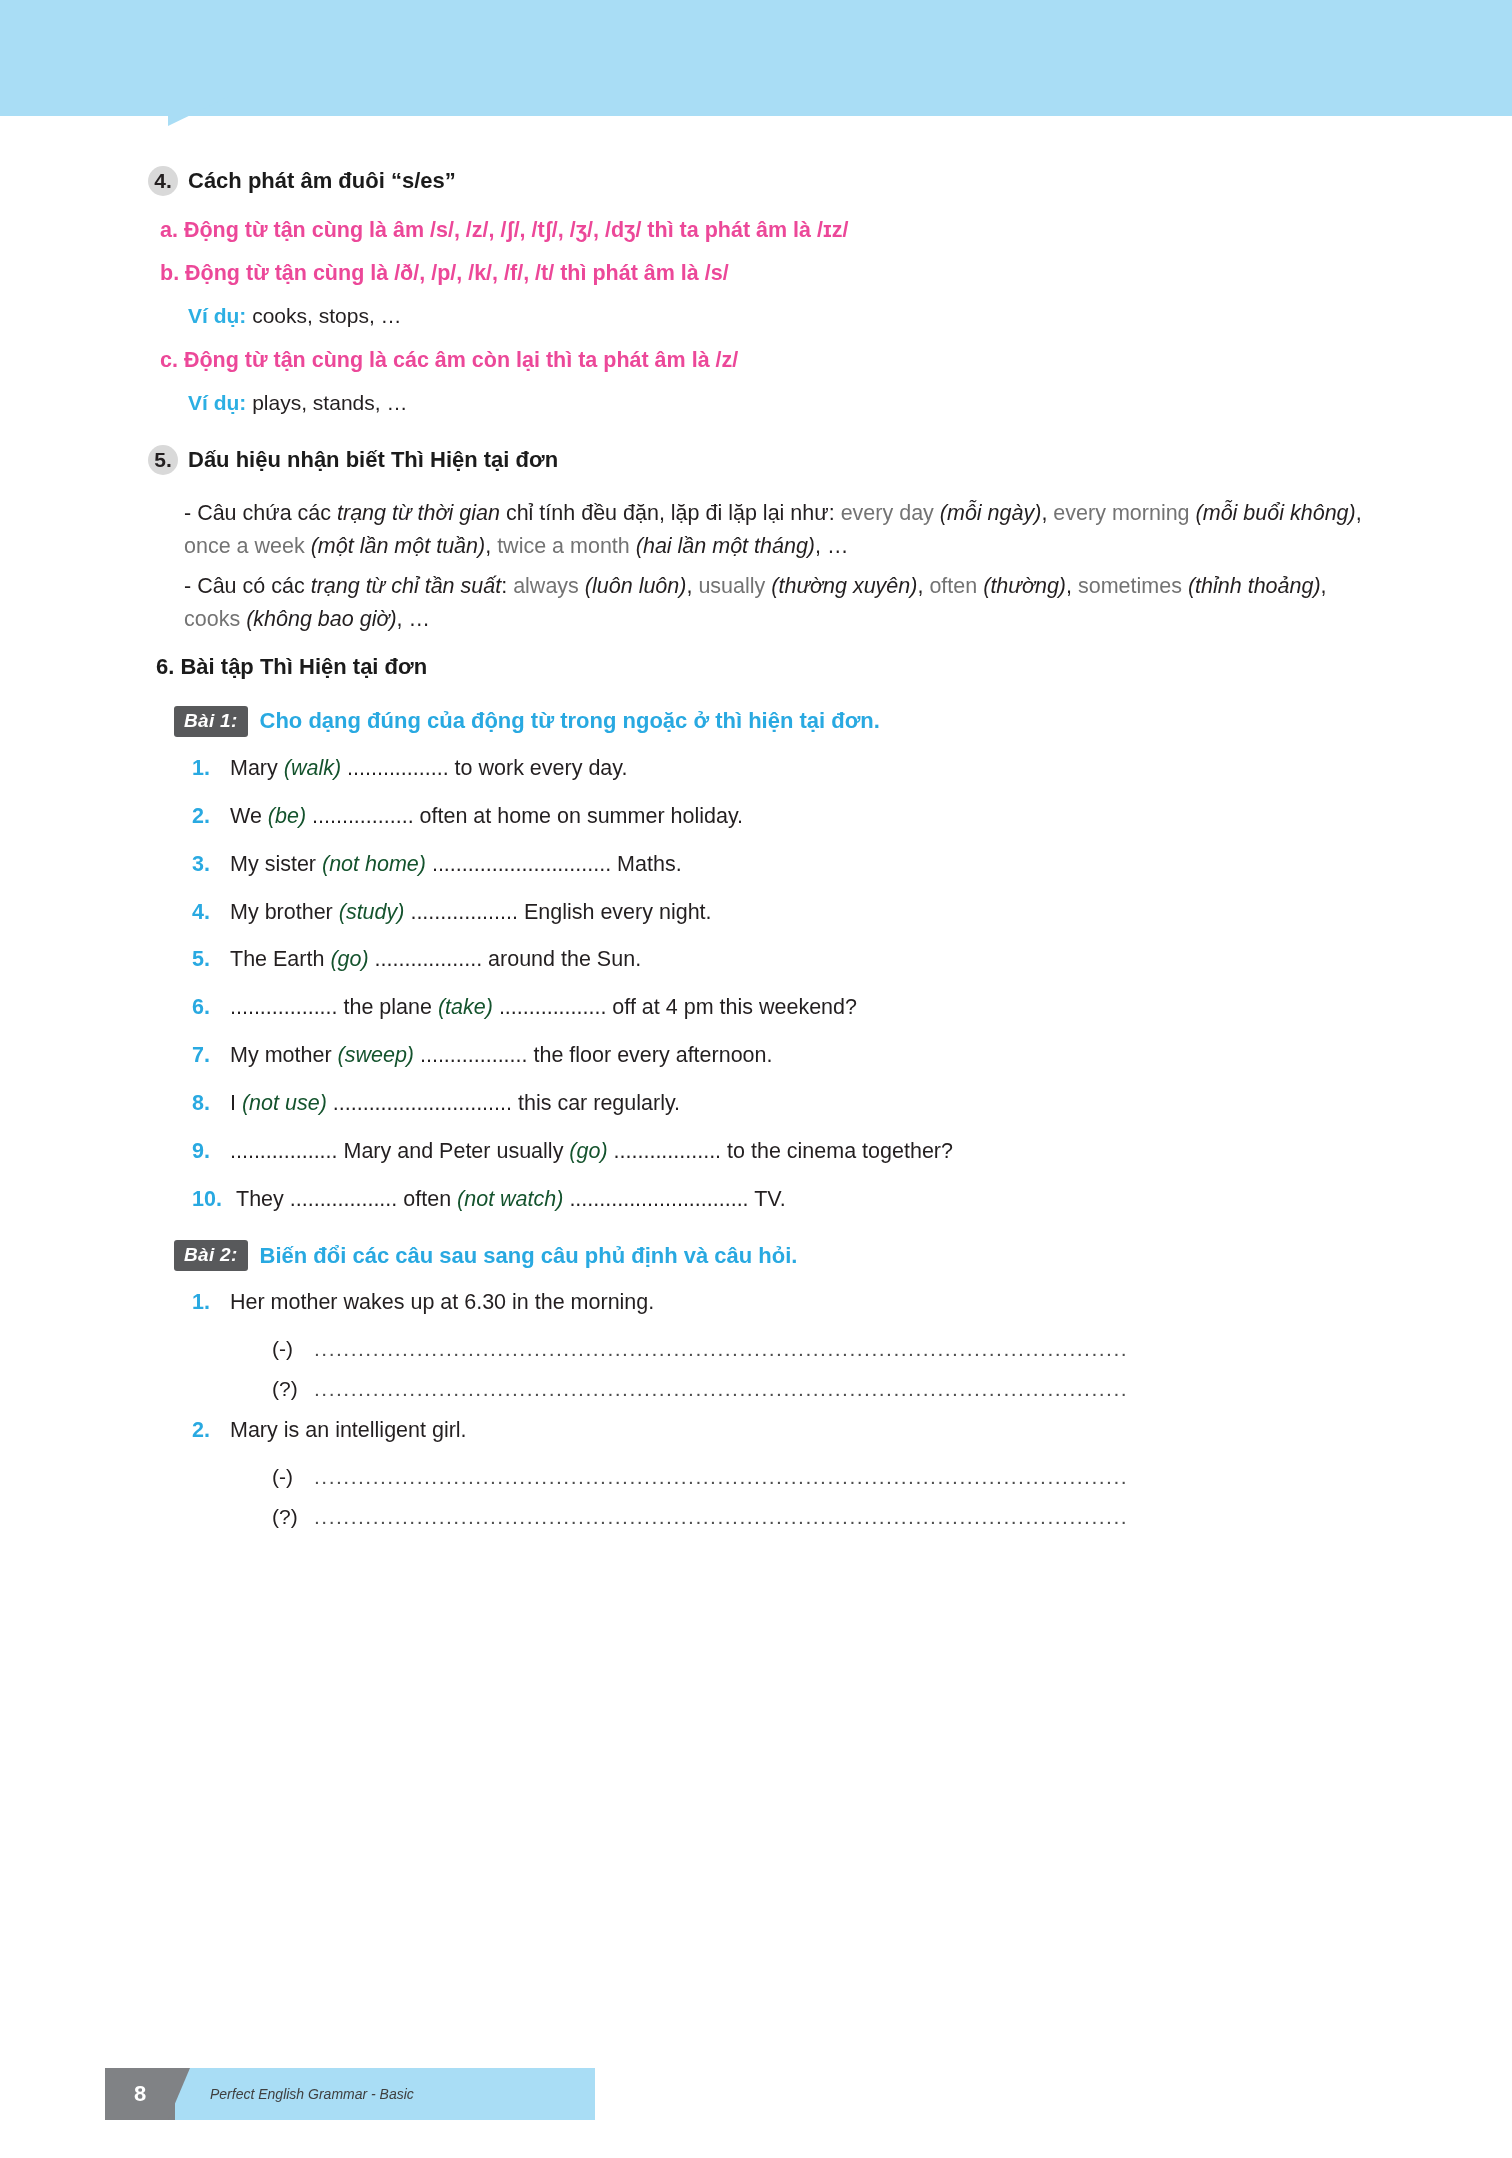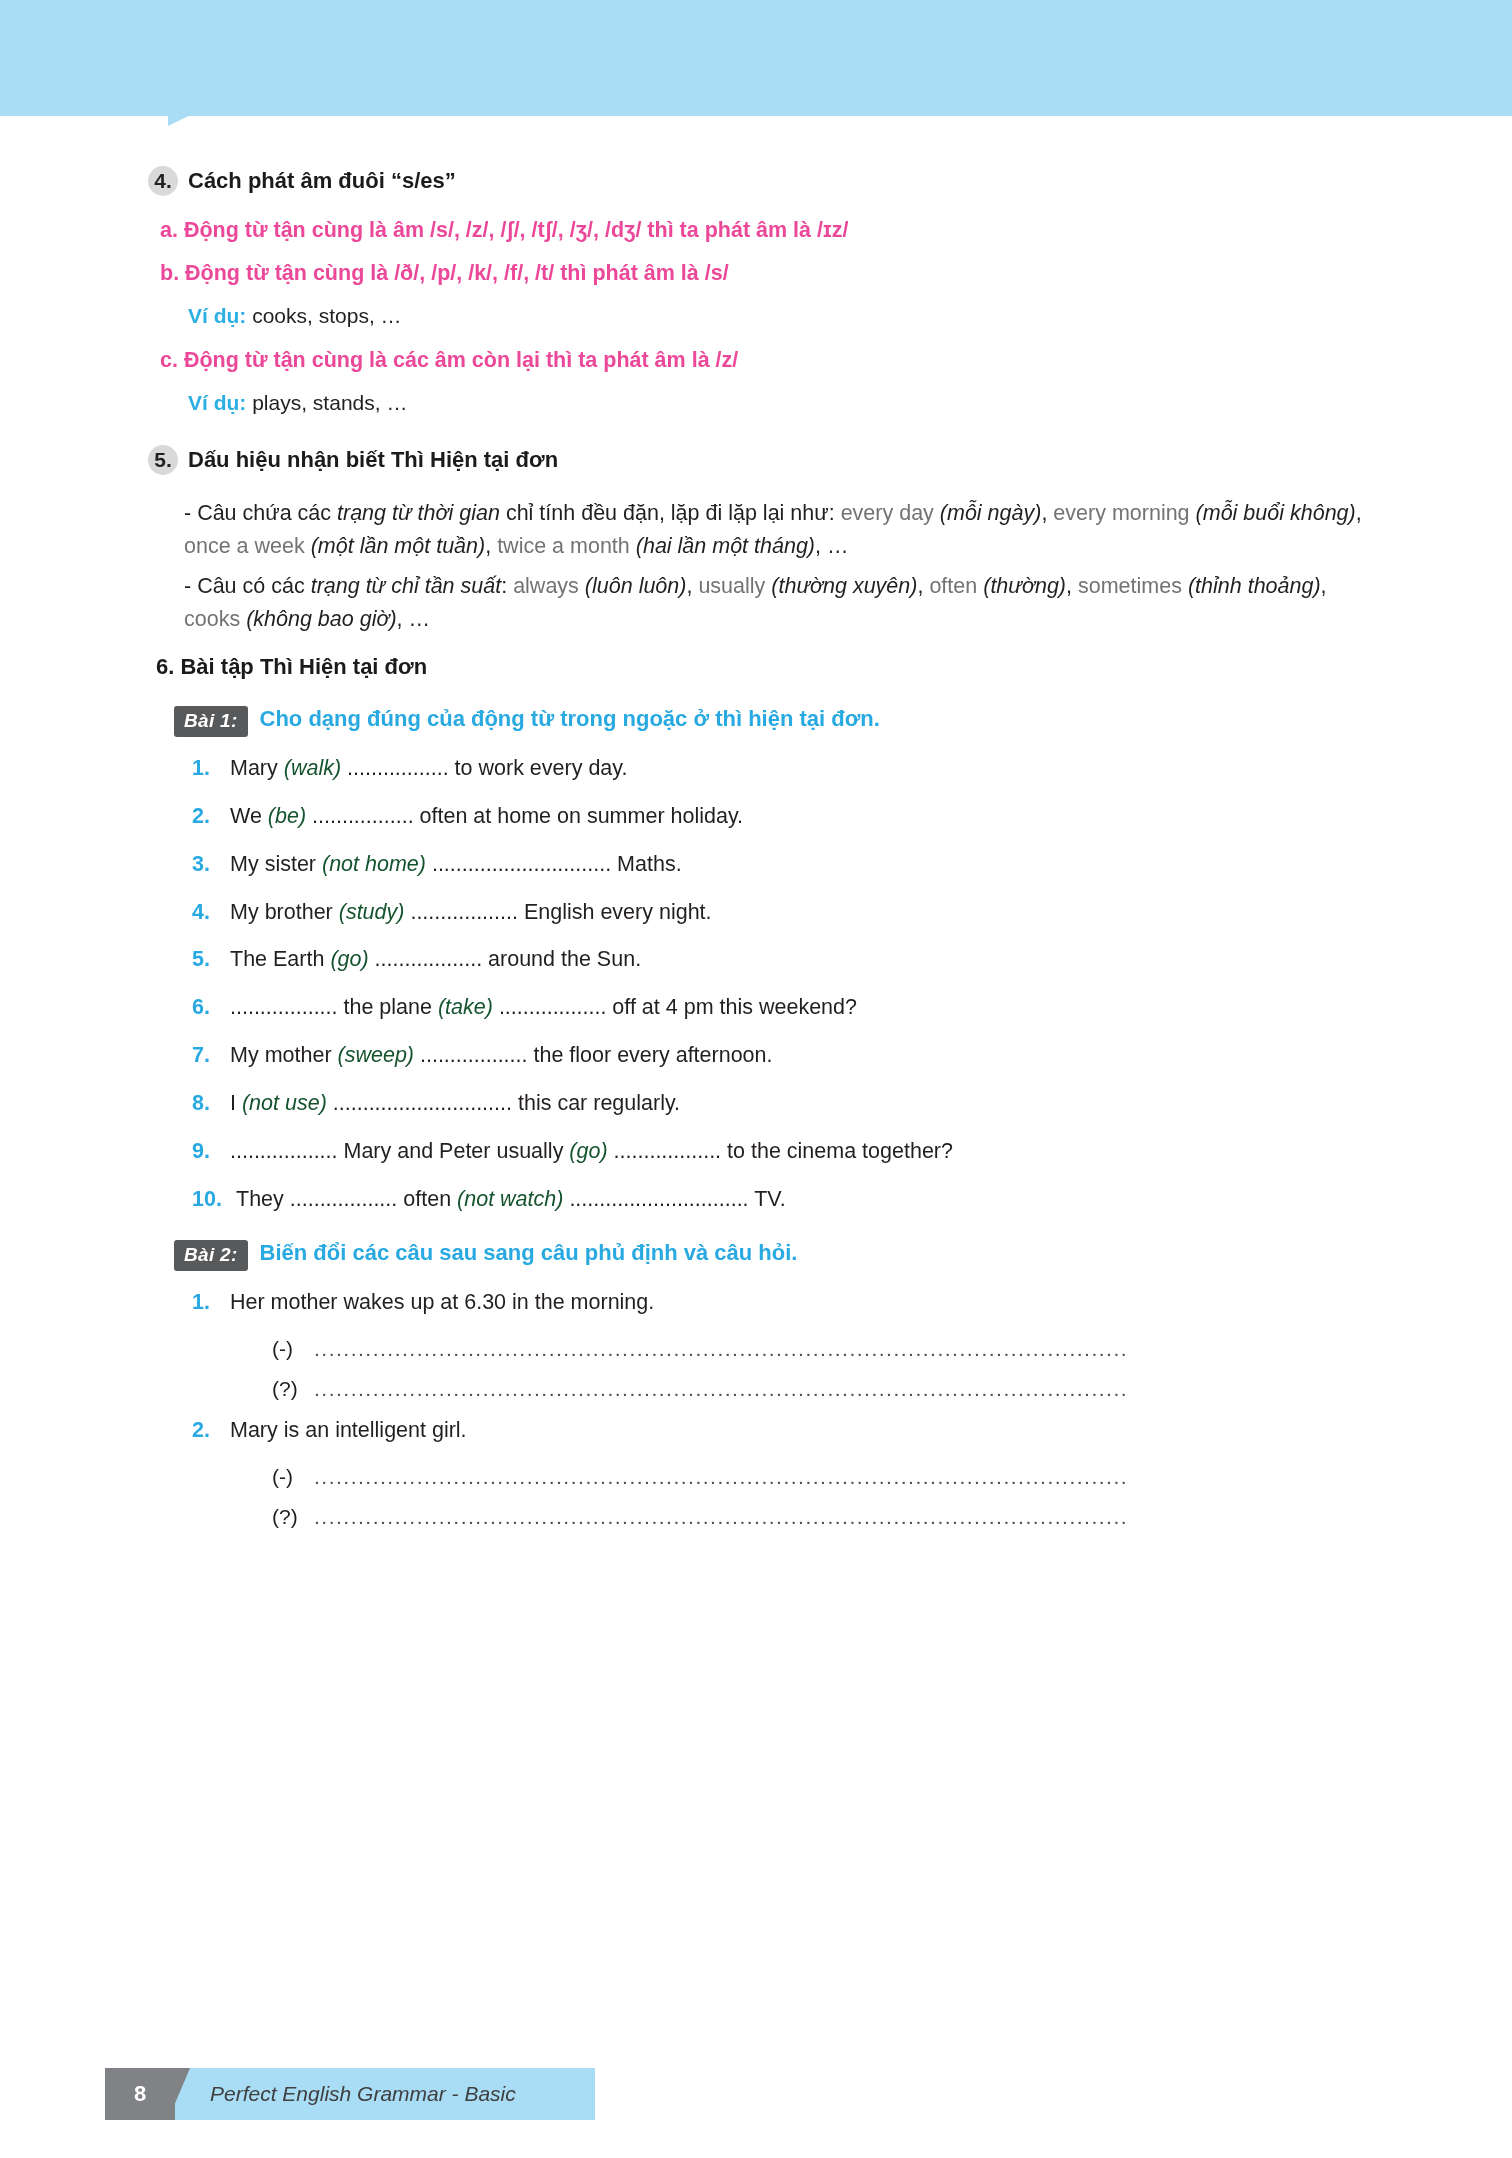--- a/index.html
+++ b/index.html
@@ -93,21 +93,21 @@
     line-height: 1.52;
     padding-left: 36px;
     margin-bottom: 8px;
   }
   .sig em { font-style: italic; }
   .blue { color: #737373; }
 
   
   .exrow {
     display: flex;
-    align-items: flex-start;
+    align-items: center;
     margin: 26px 0 18px 0;
     padding-left: 26px;
   }
   .exbadge {
     background: #58595b;
     color: #ffffff;
     font-weight: bold;
     font-size: 19px;
     padding: 4px 10px 5px 10px;
     border-radius: 3px;
@@ -196,21 +196,21 @@
     color: #ffffff;
     font-weight: bold;
     font-size: 22px;
   }
   .footer-text {
     position: absolute;
     left: 210px; top: 0;
     height: 44px;
     line-height: 52px;
     color: #3f3f3f;
-    font-size: 21px;
+    font-size: 14px;
     font-style: italic;
   }
 </style>
 </head>
 <body>
 
 <div class="top-band"></div>
 <div class="band-tab"></div>
 
 <div class="page">

